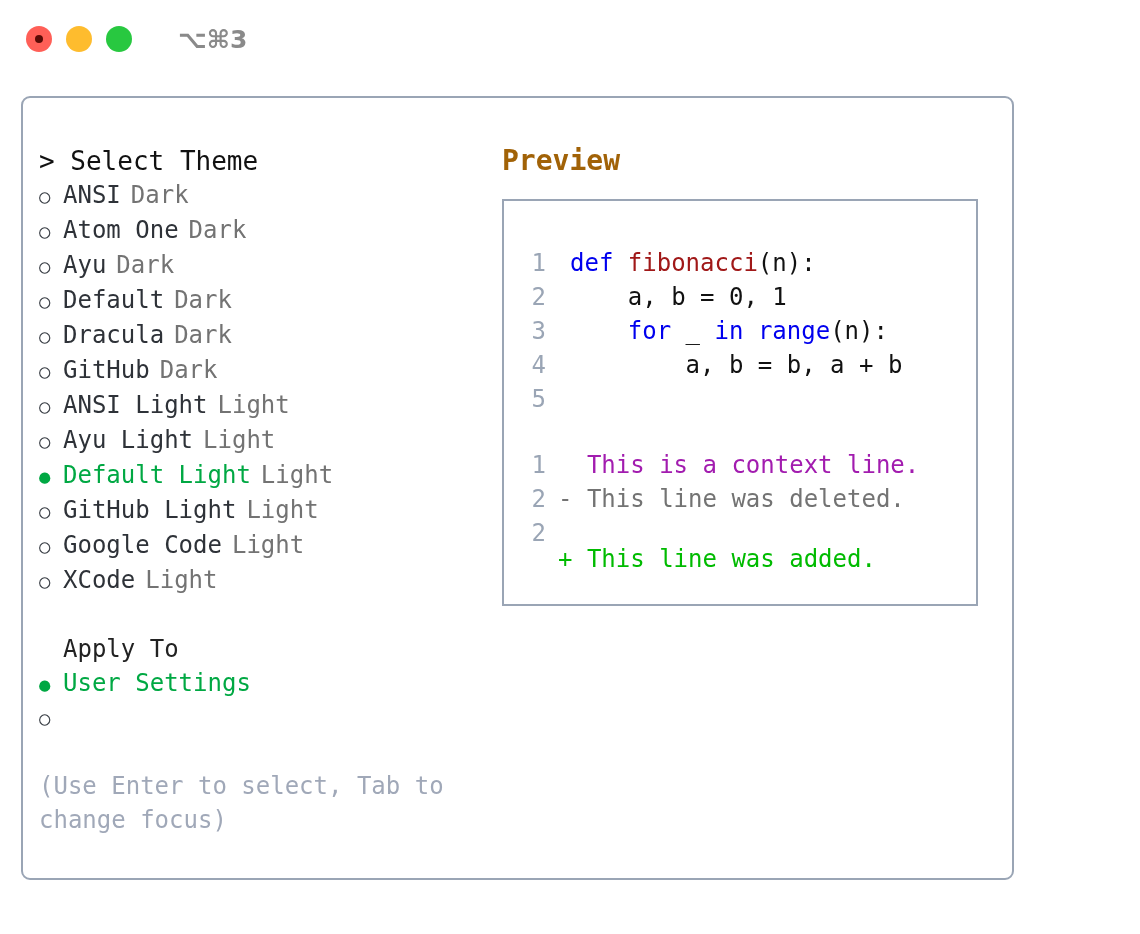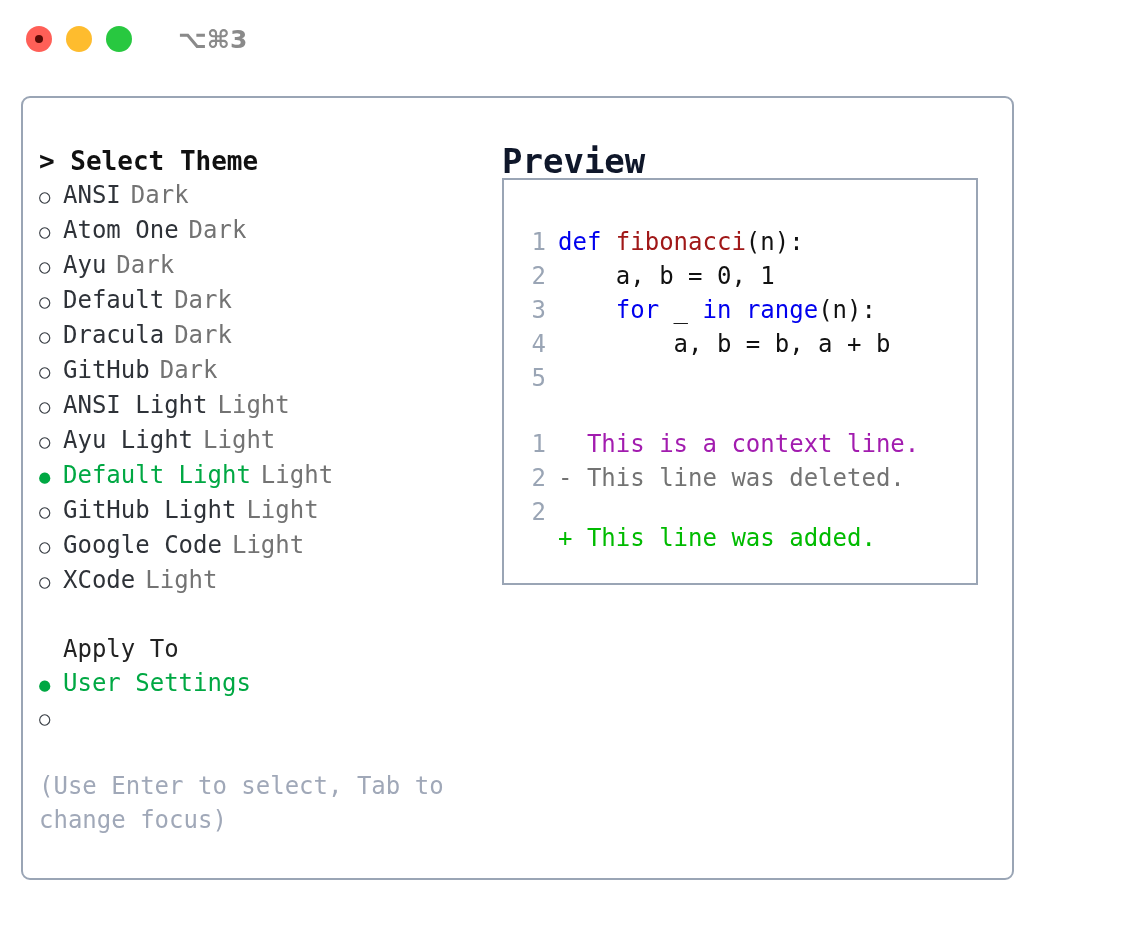--- a/index.html
+++ b/index.html
@@ -79,21 +79,21 @@
   }
   
   .left-col {
     position: absolute;
     left: 16px;
     top: 46px;
     width: 460px;
   }
   .list-title {
     font-size: 26px;
-    font-weight: bold;
+    font-weight: normal;
     color: #111111;
     line-height: 34px;
     white-space: pre;
   }
   .opt-row {
     display: flex;
     align-items: baseline;
     font-size: 24px;
     line-height: 34px;
     color: #2e3238;
@@ -132,24 +132,25 @@
     white-space: pre-wrap;
   }
   
   .right-col {
     position: absolute;
     left: 479px;
     top: 46px;
     width: 500px;
   }
   .preview-title {
-    font-size: 34px;
+    font-size: 28px;
     font-weight: bold;
-    color: #0f172a;
-    line-height: 34px;
+    color: #a16207;
+    line-height: 34px;
+    margin-bottom: 21px;
     white-space: pre;
   }
   .preview-box {
     width: 476px;
     height: 407px;
     border: 2px solid #9aa5b5;
     box-sizing: border-box;
     background: #ffffff;
     position: relative;
   }
@@ -165,21 +166,21 @@
     white-space: pre;
     display: flex;
   }
   .lineno {
     color: #9aa5b5;
     width: 28px;
     flex: 0 0 28px;
     text-align: right;
     margin-right: 12px;
   }
-  .code-text { color: #111111; }
+  .code-text { color: #111111; margin-left: 12px; }
   .tok-kw  { color: #0000ee; }
   .tok-fn  { color: #a01818; }
   .tok-pl  { color: #111111; }
   .diff-gap { height: 32px; }
   .diff-ctx { color: #a21caf; }
   .diff-del { color: #737373; }
   .diff-add { color: #00bb00; margin-top: 26px; }
 </style>
 </head>
 <body>

